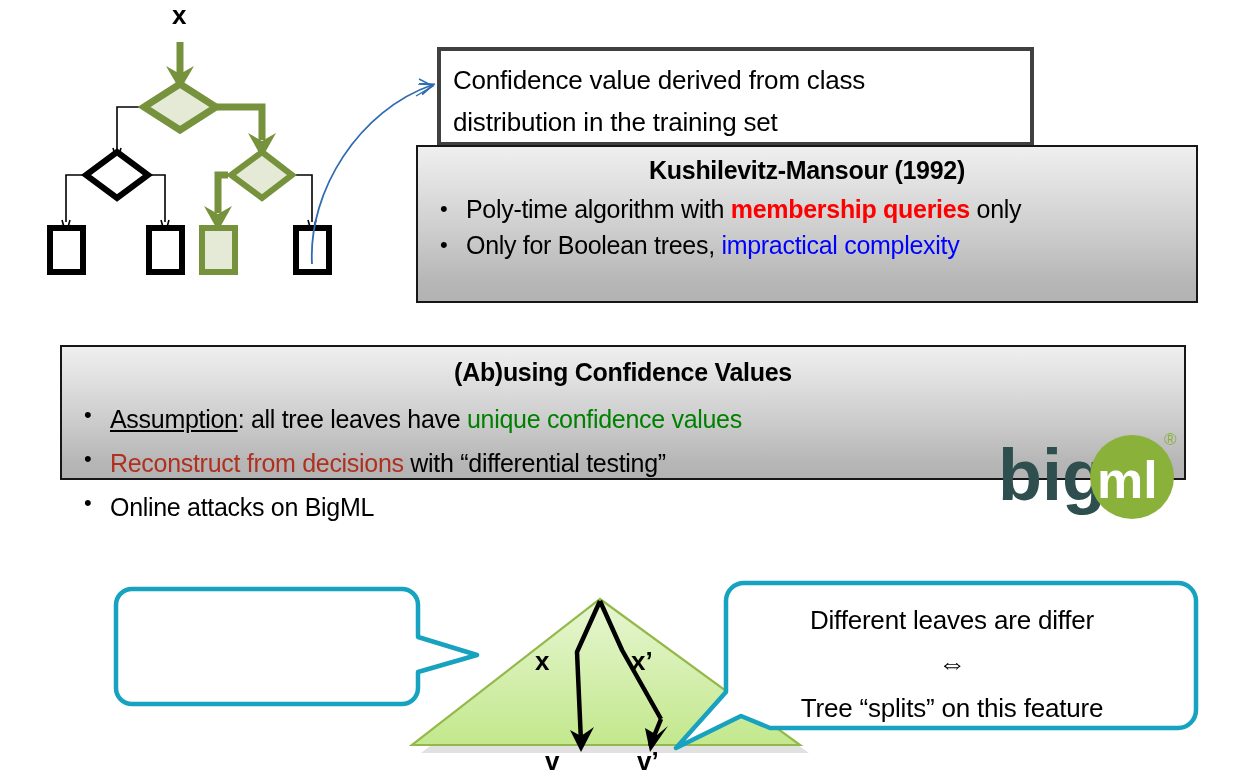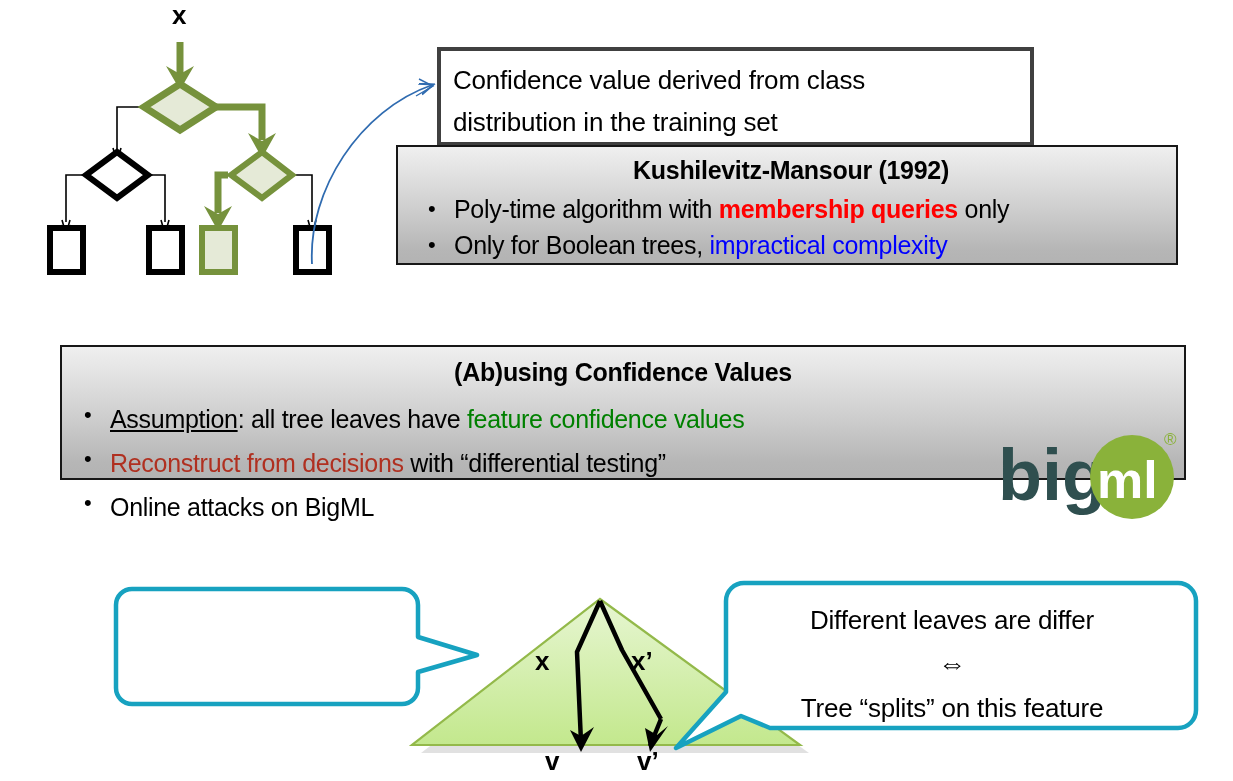--- a/index.html
+++ b/index.html
@@ -83,25 +83,25 @@
   }
   .bullet-dot {
     width: 26px;
     flex: 0 0 26px;
     font-size: 22px;
     line-height: 36px;
   }
 
   
   #km-panel {
-    left: 396px;
+    left: 416px;
     top: 145px;
     width: 782px;
-    height: 120px;
-    padding: 9px 0 0 8px;
+    height: 158px;
+    padding: 9px 0 0 0;
   }
   #km-panel .panel-title { margin-bottom: 6px; }
   #km-panel .bullets { padding-left: 22px; }
 
   
   #ab-panel {
     left: 60px;
     top: 345px;
     width: 1126px;
     height: 135px;
@@ -284,21 +284,21 @@
 
     </div>
   </div>
 
   <div class="panel" id="ab-panel">
     <div class="panel-title">(Ab)using Confidence Values</div>
     <div class="bullets">
 
       <div class="bullet-row">
         <span class="bullet-dot">•</span>
-        <span><span class="underlined">Assumption</span><span>: all tree leaves have </span><span class="em-green">feature confidence values</span></span>
+        <span><span class="underlined">Assumption</span><span>: all tree leaves have </span><span class="em-green">unique confidence values</span></span>
       </div>
 
       <div class="bullet-row">
         <span class="bullet-dot">•</span>
         <span><span class="em-darkred">Reconstruct from decisions</span><span> with “differential testing”</span></span>
       </div>
 
       <div class="bullet-row">
         <span class="bullet-dot">•</span>
         <span>Online attacks on BigML</span>

